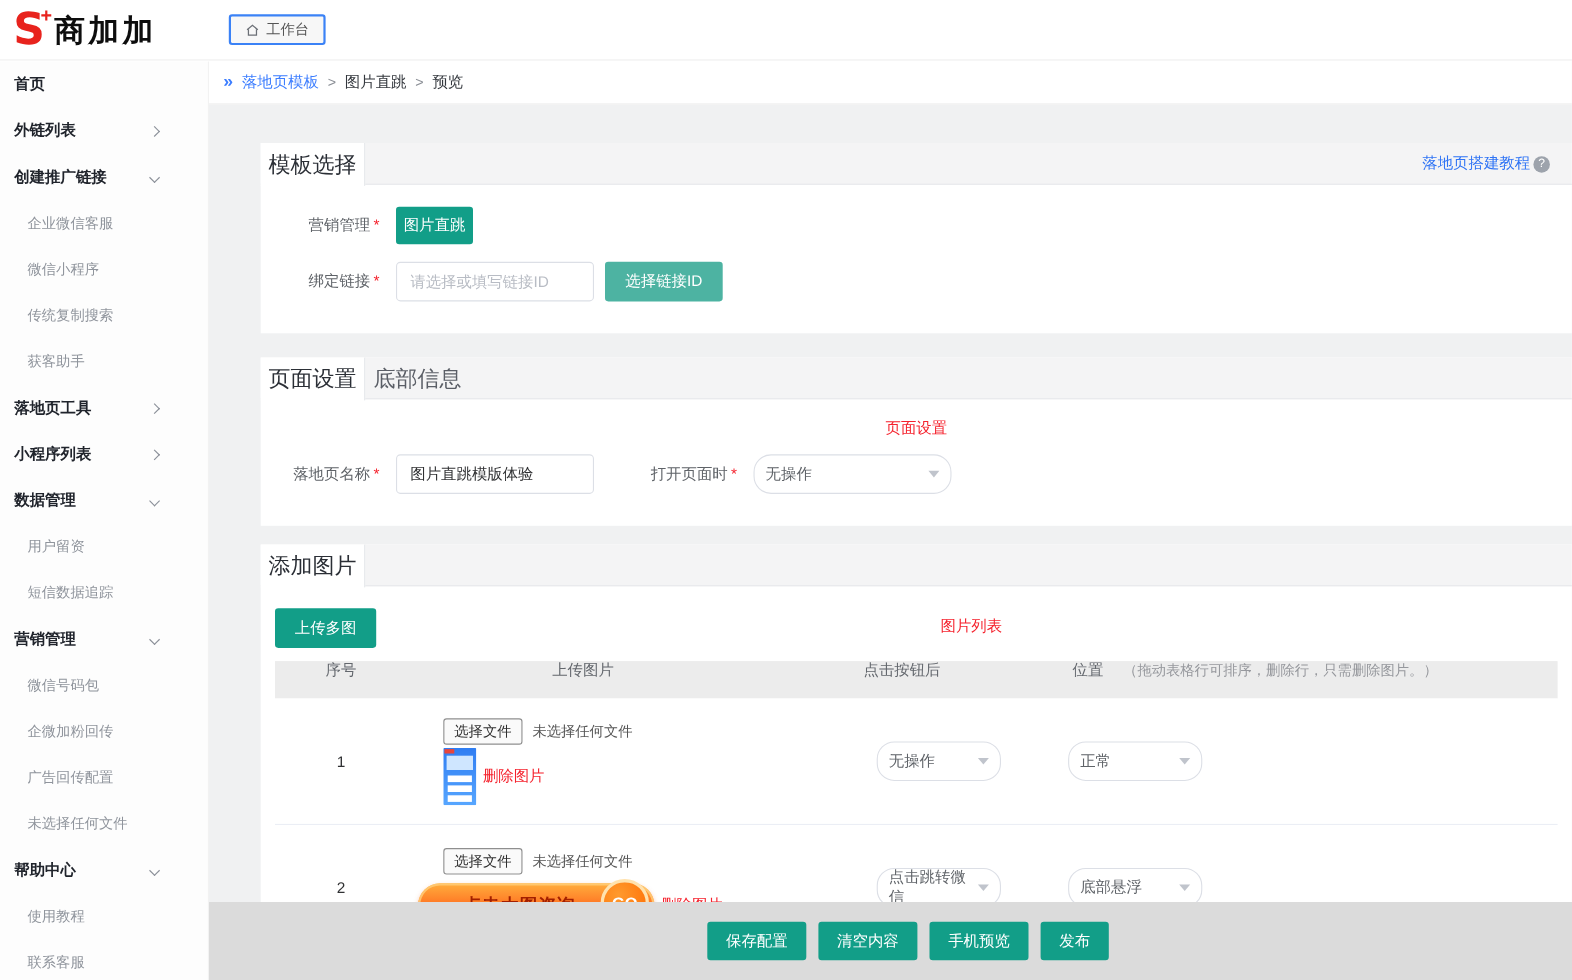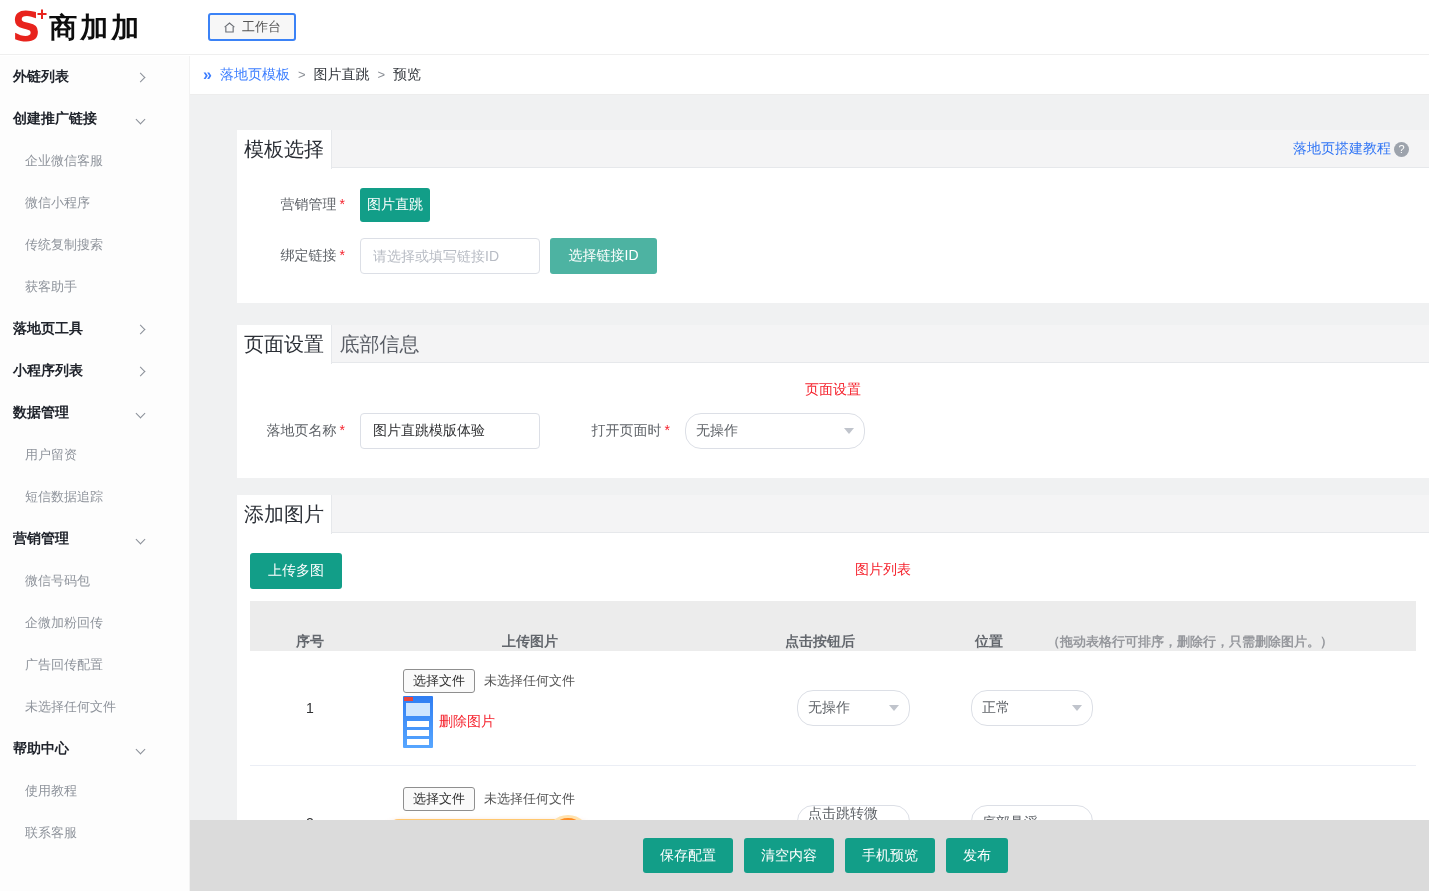--- a/index.html
+++ b/index.html
@@ -69,30 +69,30 @@
             background:#fff; display:flex; align-items:center; padding:0 10px; font-size:14px;
             color:#5f6368; cursor:pointer; }
   .caret { margin-left:auto; width:0; height:0; border-left:5px solid transparent;
            border-right:5px solid transparent; border-top:6px solid #c0c4cc; }
   
   .img-toolbar { position:relative; height:56px; }
   #upload-btn { position:absolute; left:13px; top:20px; width:92px; height:36px; }
   .list-title { position:absolute; left:0; right:0; top:28px; text-align:center; color:#f5222d;
                 font-size:14px; transform:translateX(50px); }
   .img-table { margin:12px 13px 0 13px; }
-  .t-head { display:flex; align-items:flex-end; height:50px; background:#ececec; font-size:14px; color:#63676d;font-weight:bold; }
+  .t-head { display:flex; align-items:flex-start; height:34px; background:#ececec; font-size:14px; color:#63676d; }
   .t-row { display:flex; align-items:center; min-height:115px; border-bottom:1px solid #ebeef5;
            background:#fff; }
   .c1 { width:120px; text-align:center; flex:none; }
   .c2 { width:320px; flex:none; padding-left:33px; }
   .c3 { width:260px; flex:none; display:flex; justify-content:center; }
   .c4 { flex:1; padding-left:21px; display:flex; align-items:center; }
   .t-head .c2, .t-head .c3 { display:flex; justify-content:center; padding-left:0; }
   .t-head .c4 { padding-left:25px; }
-  .head-note { color:#96989d; font-size:13px; margin-left:44px; }
+  .head-note { color:#96989d; font-size:13px; margin-left:18px; }
   .file-line { display:flex; align-items:center; }
   .file-btn { border:1px solid #8f8f8f; background:#fafafa; border-radius:3px; padding:2px 9px;
               font-size:13px; color:#2f2f2f; cursor:pointer; white-space:nowrap; }
   .file-status { font-size:13px; color:#555; margin-left:9px; white-space:nowrap; }
   .media-line { display:flex; align-items:center; margin-top:3px; }
   .del-link { color:#f5222d; font-size:14px; cursor:pointer; margin-left:6px; white-space:nowrap; }
   .thumb { width:30px; height:52px; flex:none; border-radius:1px;
     background:
       linear-gradient(#e8453c,#e8453c) 1px 1px / 9px 4px no-repeat,
       linear-gradient(#cfe6ff,#cfe6ff) 3px 7px / 24px 13px no-repeat,
@@ -131,20 +131,23 @@
     <svg class="home-ic" viewBox="0 0 16 16" fill="none" stroke="#6b6f76" stroke-width="1.4">
       <path d="M2 7.5 L8 2.5 L14 7.5"></path>
         <path d="M3.5 7 V13.5 H12.5 V7"></path>
     </svg>
     <span>工作台</span>
   </div>
 </div>
 
 <div class="sidebar">
   <div class="side-item top">
+      <span>首页</span>
+    </div>
+  <div class="side-item top">
       <span>外链列表</span>
       <span class="chev right"></span>
     </div>
   <div class="side-item top">
       <span>创建推广链接</span>
       <span class="chev down"></span>
     </div>
   <div class="side-item sub">
       <span>企业微信客服</span>
     </div>

